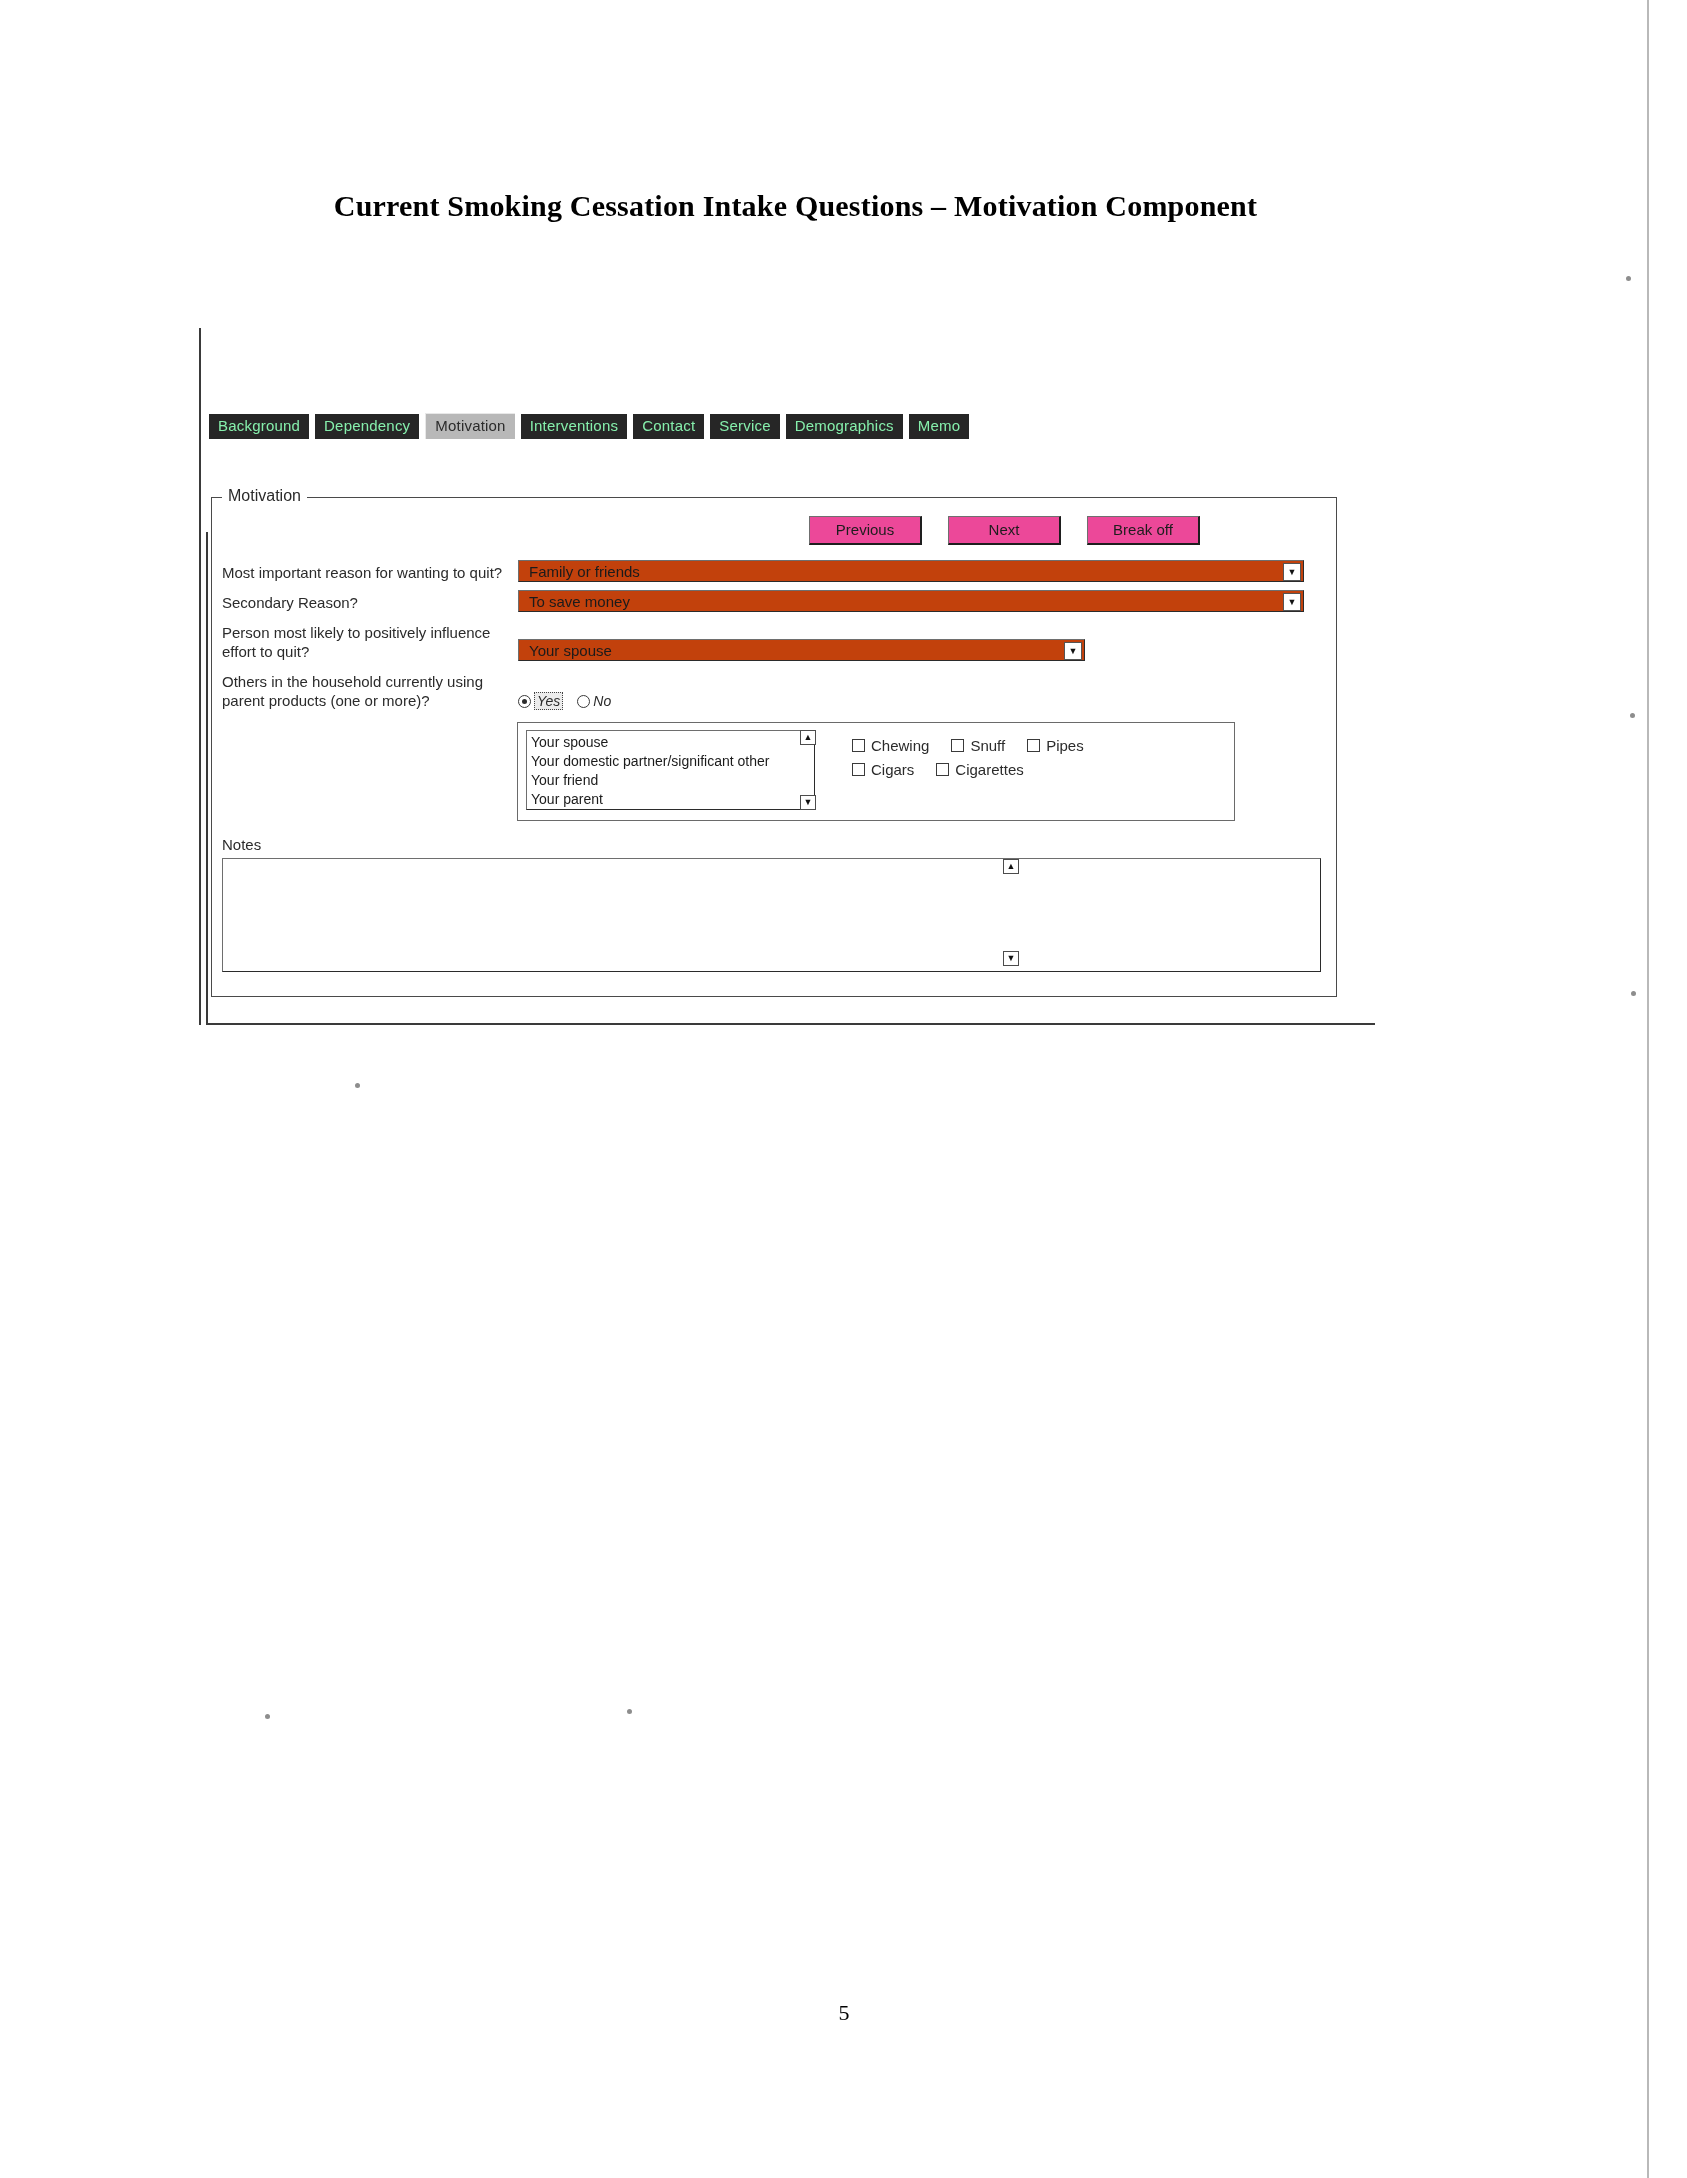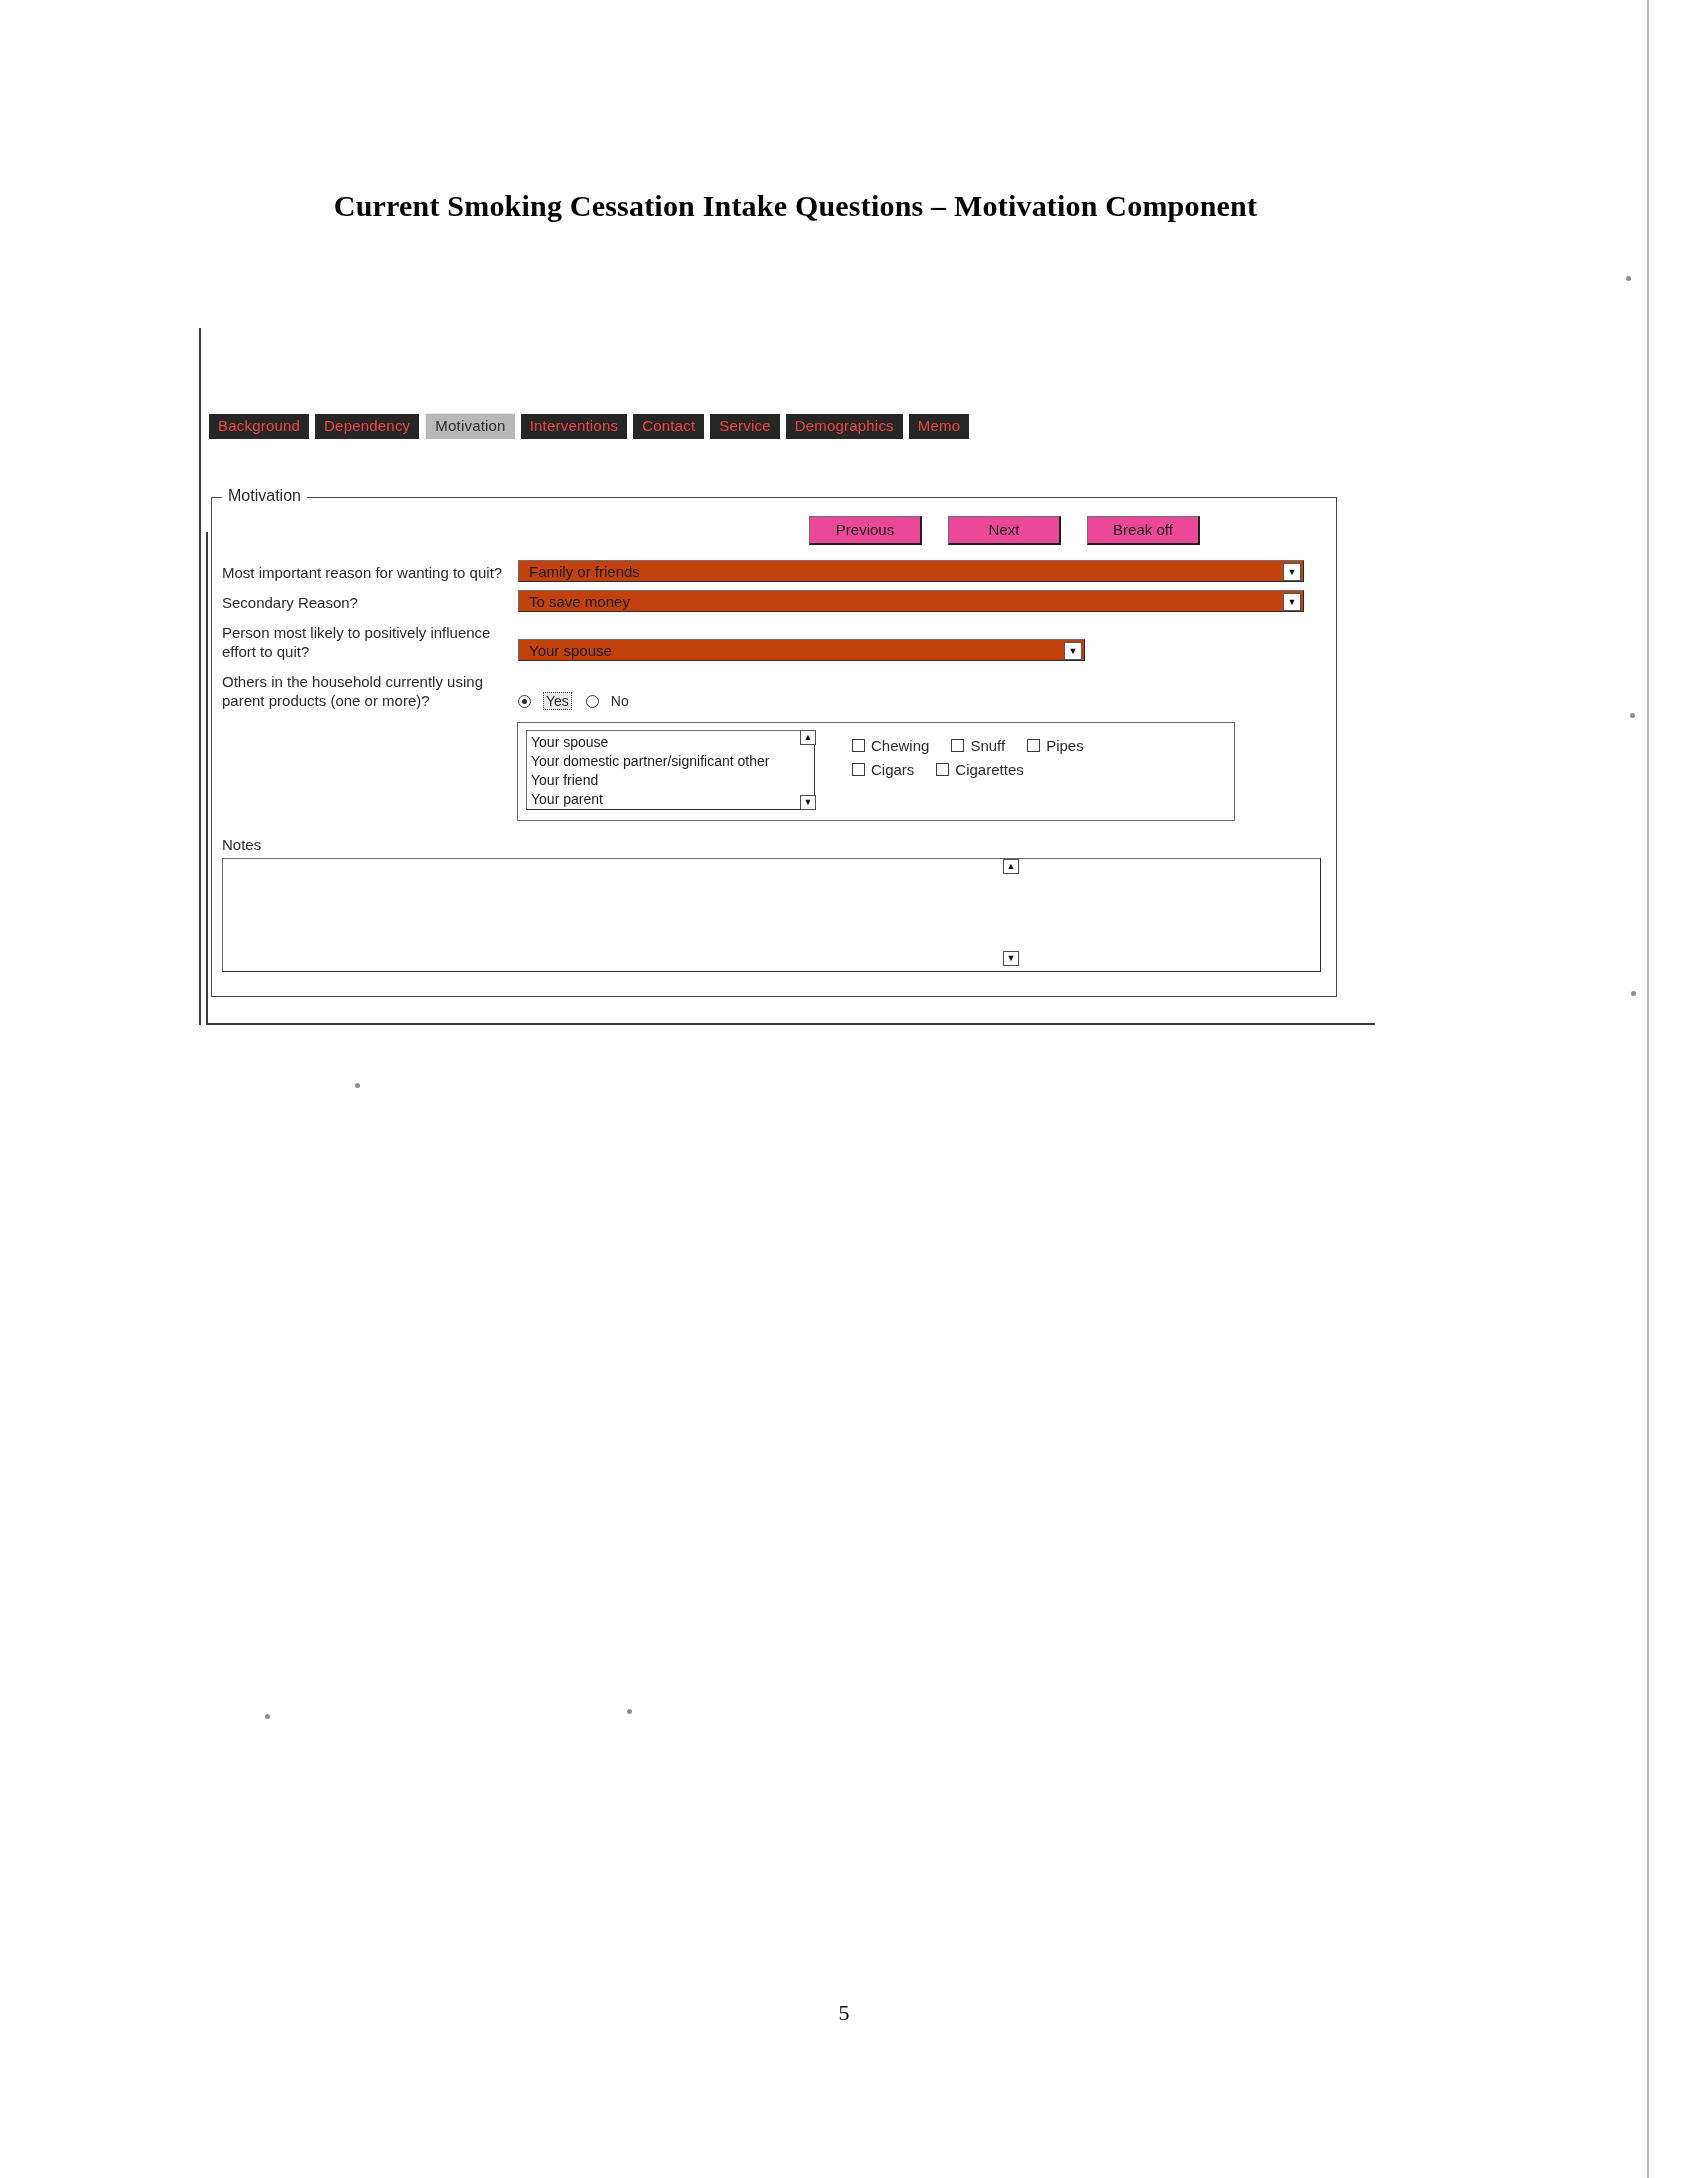--- a/index.html
+++ b/index.html
@@ -94,21 +94,21 @@
   .tabs {
     position: absolute;
     top: 85px;
     left: 10px;
     display: flex;
     gap: 6px;
     align-items: flex-end;
   }
   .tab {
     background: #262626;
-    color: #ef4444;
+    color: #86efac;
     font-size: 15px;
     padding: 3px 9px 4px 9px;
     line-height: 18px;
     white-space: nowrap;
     letter-spacing: 0.2px;
   }
   .tab.active {
     background: #b8b8b8;
     color: #2b2b2b;
     border-top: 1px solid #e8e8e8;
@@ -212,23 +212,24 @@
   .radio-area {
     position: relative;
     display: flex;
     align-items: center;
     gap: 14px;
     padding-top: 2px;
   }
   .radio {
     display: flex;
     align-items: center;
-    gap: 12px;
+    gap: 3px;
     font-size: 14px;
     color: #2a2a2a;
+    font-style: italic;
   }
   .radio-dot {
     width: 11px;
     height: 11px;
     border: 1px solid #3a3a3a;
     border-radius: 50%;
     position: relative;
     background: #fff;
   }
   .radio-dot.on::after {

